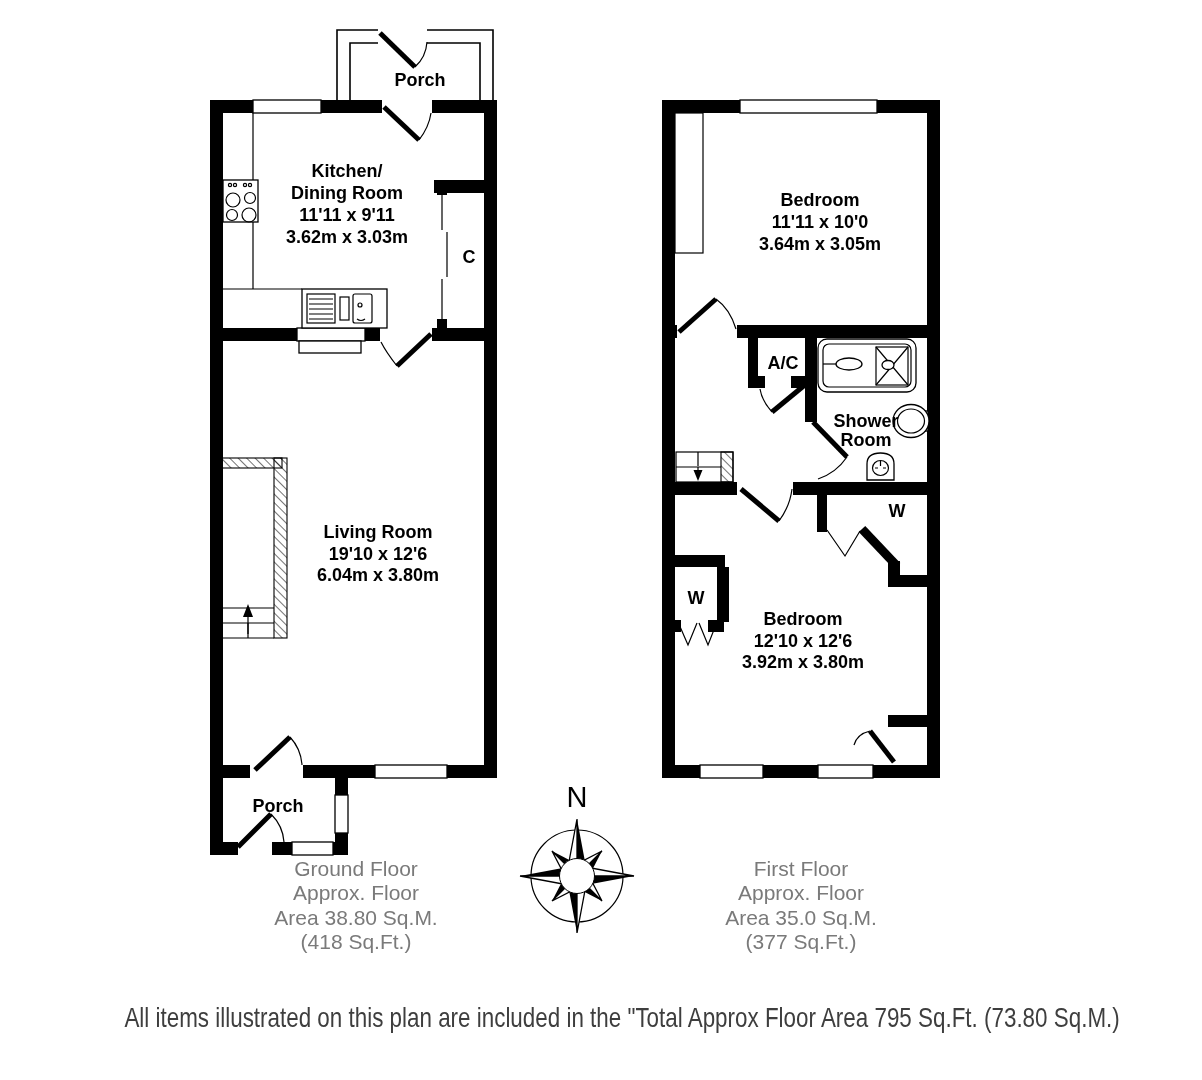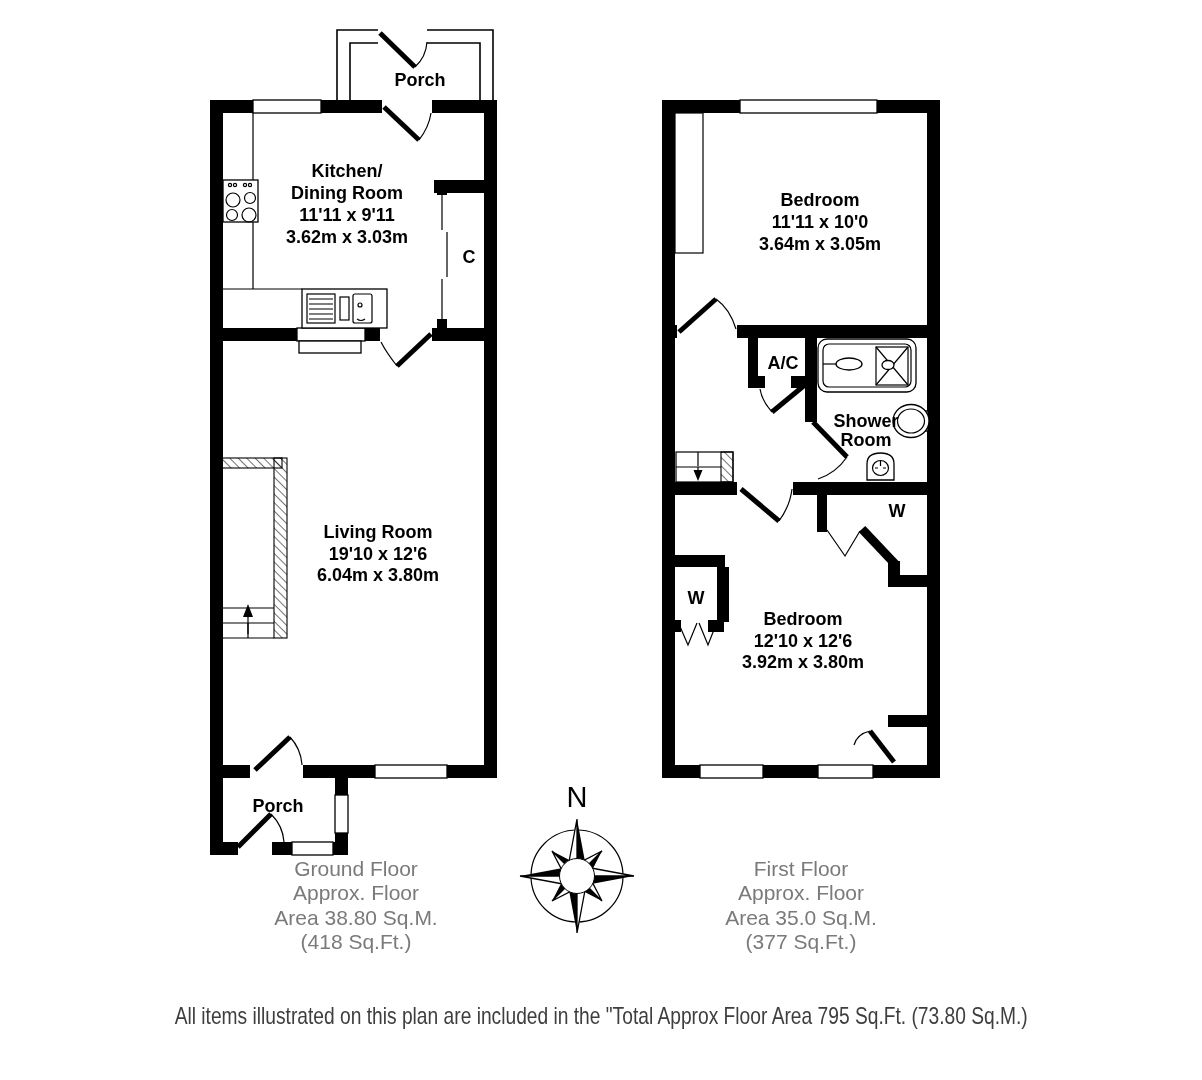--- a/index.html
+++ b/index.html
@@ -11,21 +11,21 @@
   .fix{fill:#fff;stroke:#000;stroke-width:1.3;}
   .leaf{stroke:#000;stroke-width:5;}
   .leafthick{stroke:#000;stroke-width:9;}
   .arc{fill:none;stroke:#000;stroke-width:1.2;}
   .hatchrect{fill:url(#hatch);stroke:#000;stroke-width:1.1;}
   text{font-family:"Liberation Sans",sans-serif;}
   .room{font-weight:bold;font-size:18px;text-anchor:middle;fill:#000;}
   .cap{font-size:21px;text-anchor:middle;fill:var(--captioncol,#7a7a7a);}
   .north{font-size:29px;text-anchor:middle;fill:#000;}
   .footer{position:absolute;top:1002px;left:0;width:1202px;text-align:center;
-          color:var(--footercol,#3e3e3e);font-size:24px;font-family:"Liberation Sans",sans-serif;}
+          color:var(--footercol,#3e3e3e);font-size:28px;font-family:"Liberation Sans",sans-serif;}
   .footer span{display:inline-block;transform:scaleX(0.8);transform-origin:50% 50%;white-space:nowrap;}
 </style>
 </head>
 <body>
 
 <svg id="canvas" width="1202" height="1080" viewBox="0 0 1202 1080">
   <defs>
     <pattern id="hatch" patternUnits="userSpaceOnUse" width="6" height="6" patternTransform="rotate(-45)">
       <line x1="0" y1="0" x2="0" y2="6" stroke="#000" stroke-width="1.1"></line>
     </pattern>

